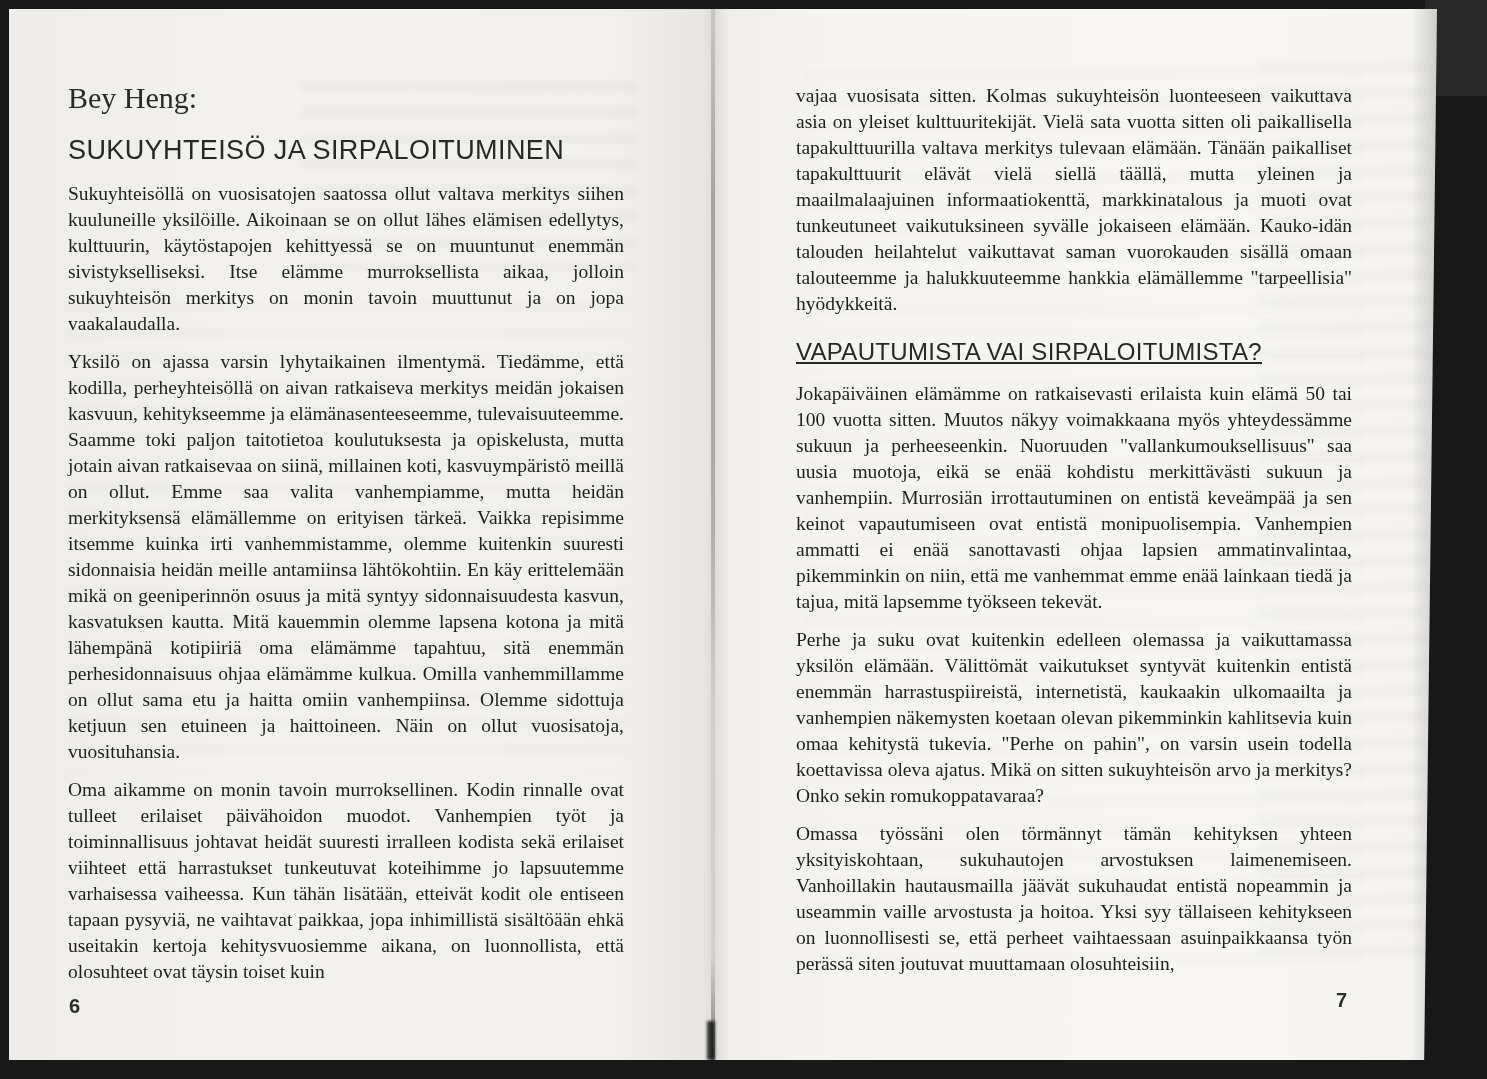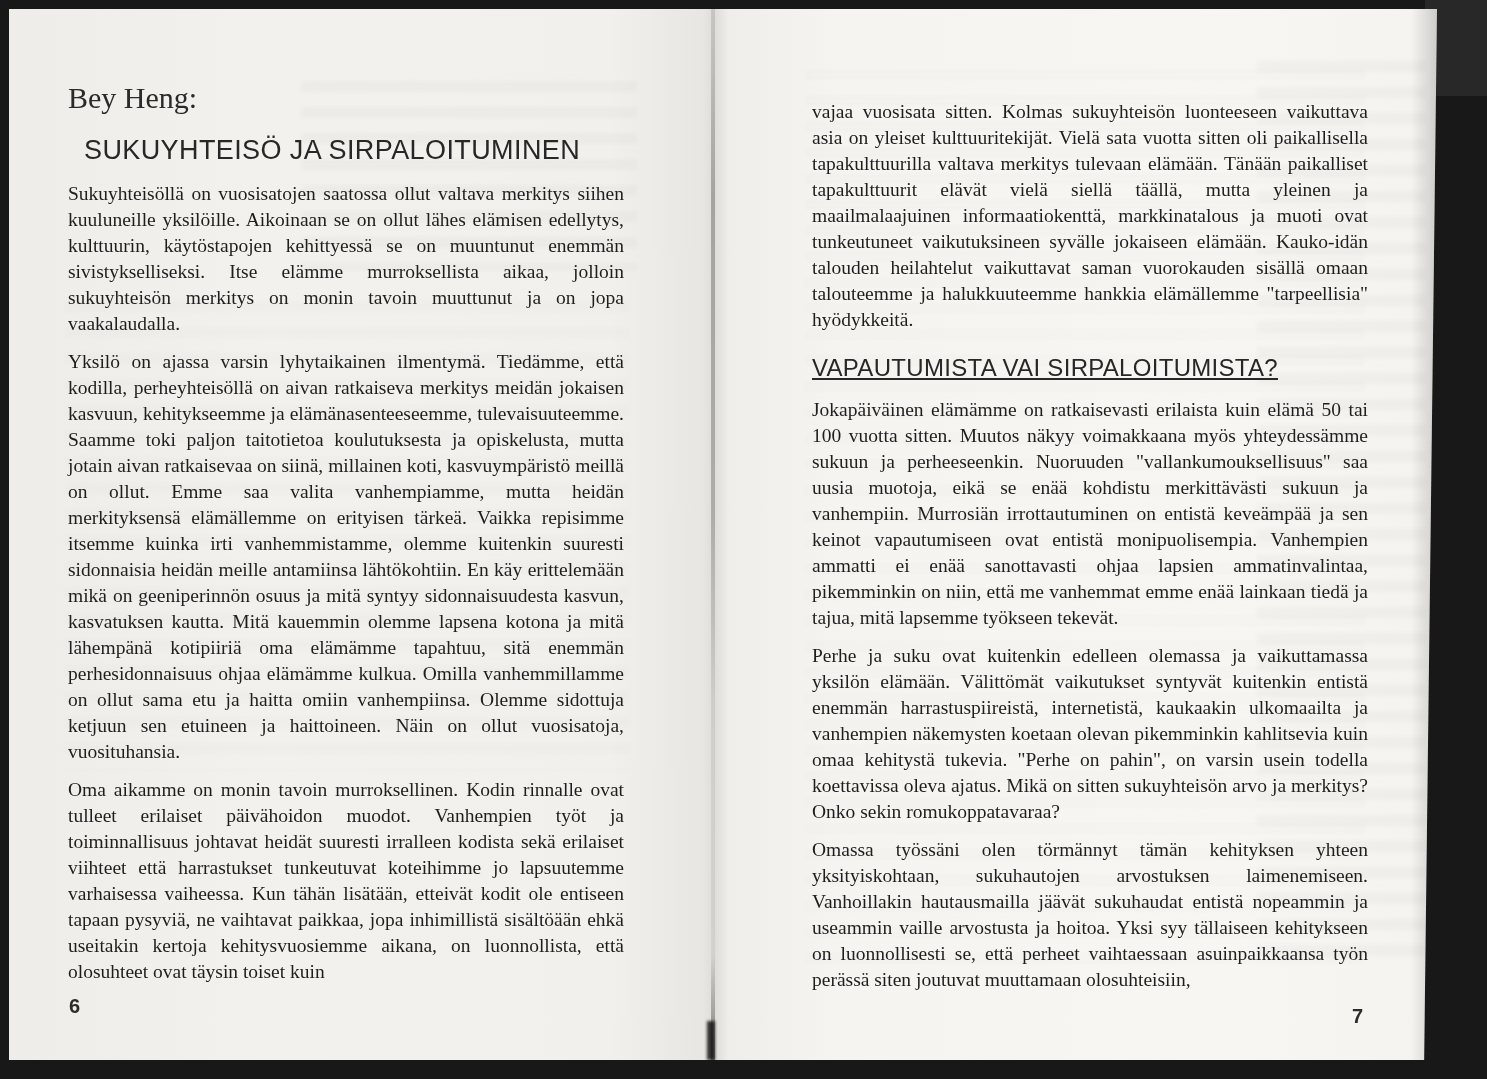--- a/index.html
+++ b/index.html
@@ -72,21 +72,21 @@
     width: 26px;
     height: 100%;
     background: linear-gradient(90deg, rgba(0,0,0,0) 0%, rgba(0,0,0,0.16) 100%);
   }
   .page {
     position: absolute;
     top: 0;
     height: 100%;
   }
   .page.left  { left: 0;     width: 703px; }
-  .page.right { left: 703px; width: 725px; margin-top: 16px; }
+  .page.right { left: 687px; width: 725px; }
 
   .content {
     position: absolute;
     width: 556px;
     color: #1e1e1e;
     font-size: 19.5px;
     line-height: 26px;
     text-align: justify;
   }
   .page.left  .content { left: 59px;  top: 76px; }
@@ -98,21 +98,21 @@
     color: #2a2a2a;
     margin: 0 0 26px 0;
     text-align: left;
   }
   .chapter-title {
     font-family: "Liberation Sans", sans-serif;
     font-size: 27px;
     font-weight: 400;
     letter-spacing: 0.4px;
     color: #272727;
-    margin: 0 0 18px 16px;
+    margin: 0 0 18px 0;
     text-align: left;
     white-space: nowrap;
   }
   .section-heading {
     font-family: "Liberation Sans", sans-serif;
     font-size: 24px;
     font-weight: 400;
     letter-spacing: 0.3px;
     color: #272727;
     margin: 22px 0 16px 0;

